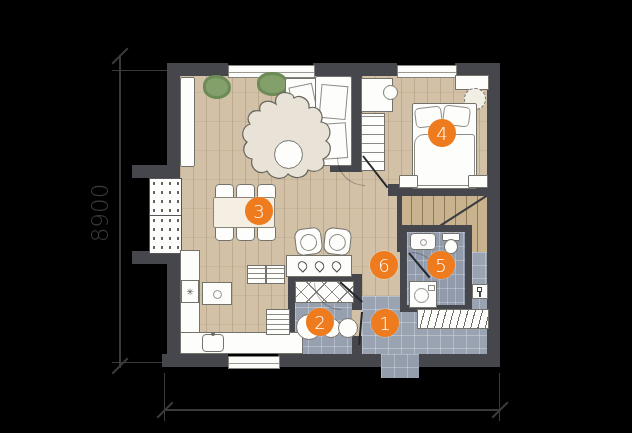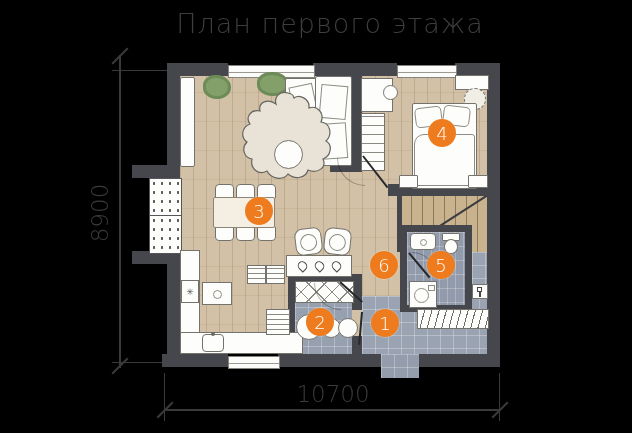--- a/index.html
+++ b/index.html
@@ -46,35 +46,33 @@
          box-shadow:inset 0 0 0 3px rgba(70,100,50,.35);}
   .marker{position:absolute;width:28px;height:28px;border-radius:50%;background:#ee7c1e;
           color:#fff;display:flex;align-items:center;justify-content:center;
           font-size:18px;font-weight:300;z-index:9;box-shadow:0 0 0 1px rgba(255,255,255,.22);}
 </style>
 </head>
 <body>
 
 <div class="stage">
 
-  <div class="title">План первого этажа</div>
 
   <div class="ln" style="left:119px;top:55px;width:2px;height:313px;"></div>
   <div class="tick" style="left:109px;top:55px;"></div>
   <div class="tick" style="left:109px;top:365px;"></div>
   <div class="ln" style="left:112px;top:70px;width:56px;height:1px;"></div>
   <div class="ln" style="left:112px;top:362px;width:56px;height:1px;"></div>
   <div class="dim-label" style="left:100px;top:213px;transform:translate(-50%,-50%) rotate(-90deg);">8900</div>
 
   <div class="ln" style="left:165px;top:409px;width:336px;height:2px;"></div>
   <div class="tick" style="left:154px;top:409px;"></div>
   <div class="tick" style="left:489px;top:409px;"></div>
   <div class="ln" style="left:164px;top:373px;width:1px;height:48px;"></div>
   <div class="ln" style="left:499px;top:373px;width:1px;height:48px;"></div>
-  <div class="dim-label" style="left:333px;top:381px;transform:translateX(-50%);">10700</div>
 
   <div class="wood" style="left:180px;top:76px;width:307px;height:278px;"></div>
   <div class="stairwood" style="left:400px;top:196px;width:87px;height:56px;"></div>
   <div class="diag" style="left:401px;top:250px;width:103px;transform:rotate(-32.8deg);"></div>
   <div class="tiles" style="left:381px;top:354px;width:38px;height:24px;background-color:#939dab;"></div>
   <div class="tiles" style="left:362px;top:296px;width:125px;height:58px;"></div>
   <div class="tiles" style="left:472px;top:252px;width:15px;height:44px;"></div>
 
   <div class="tiles" style="left:295px;top:281px;width:57px;height:73px;background-color:#96a0ae;"></div>
   <div class="wall" style="left:288px;top:274px;width:74px;height:7px;"></div>

